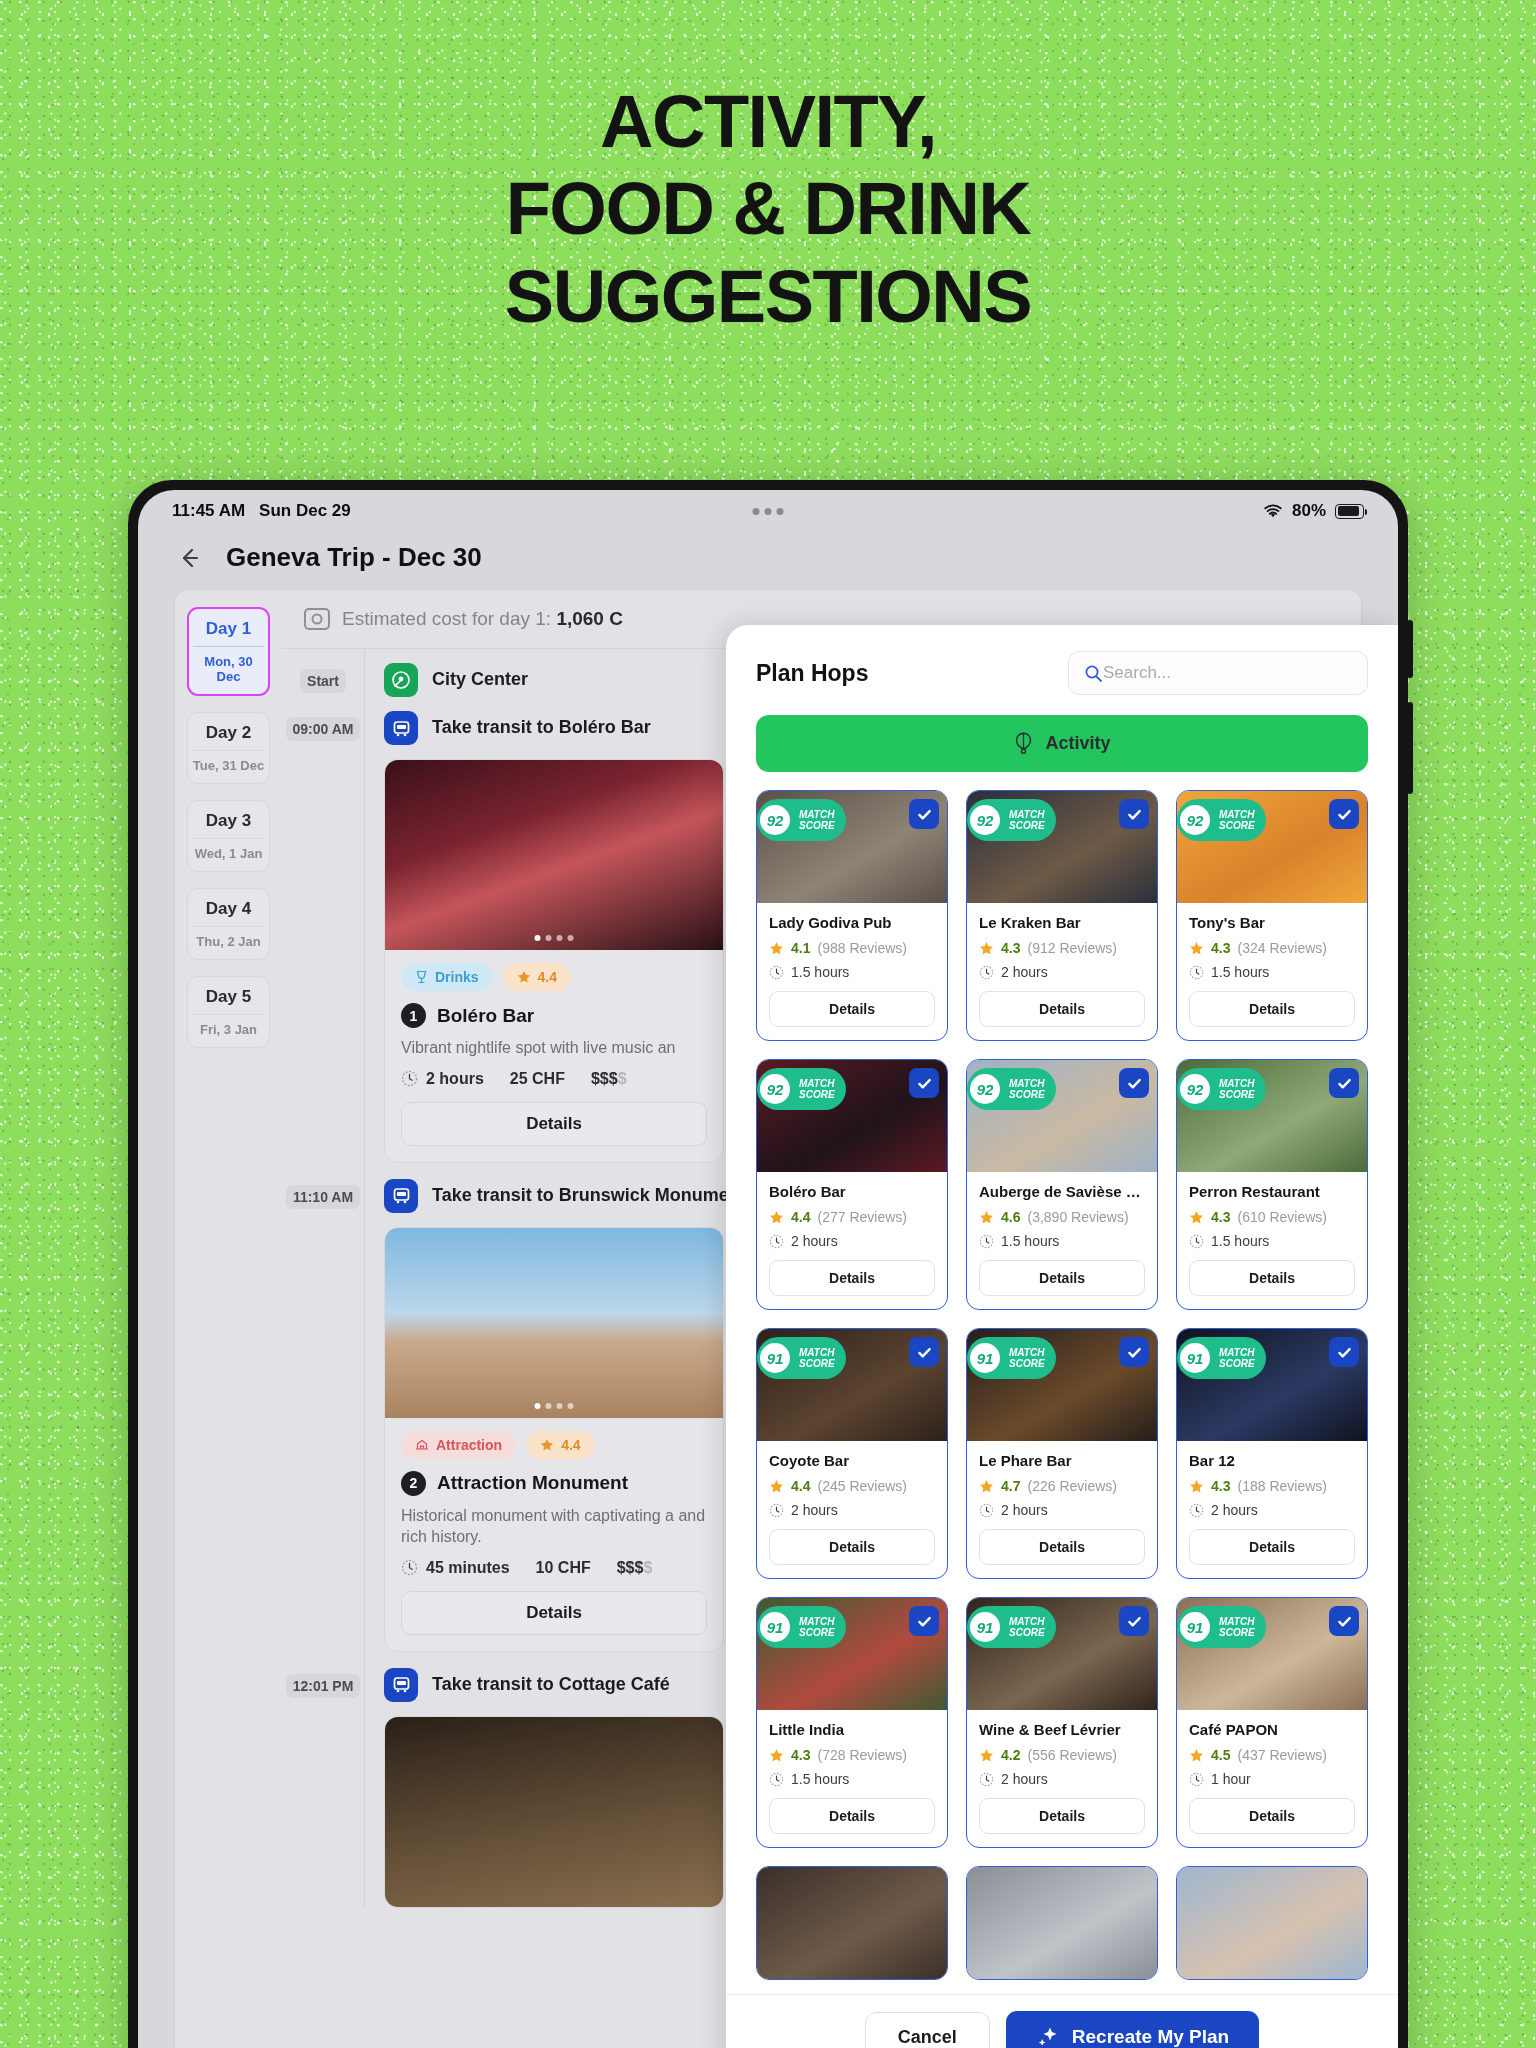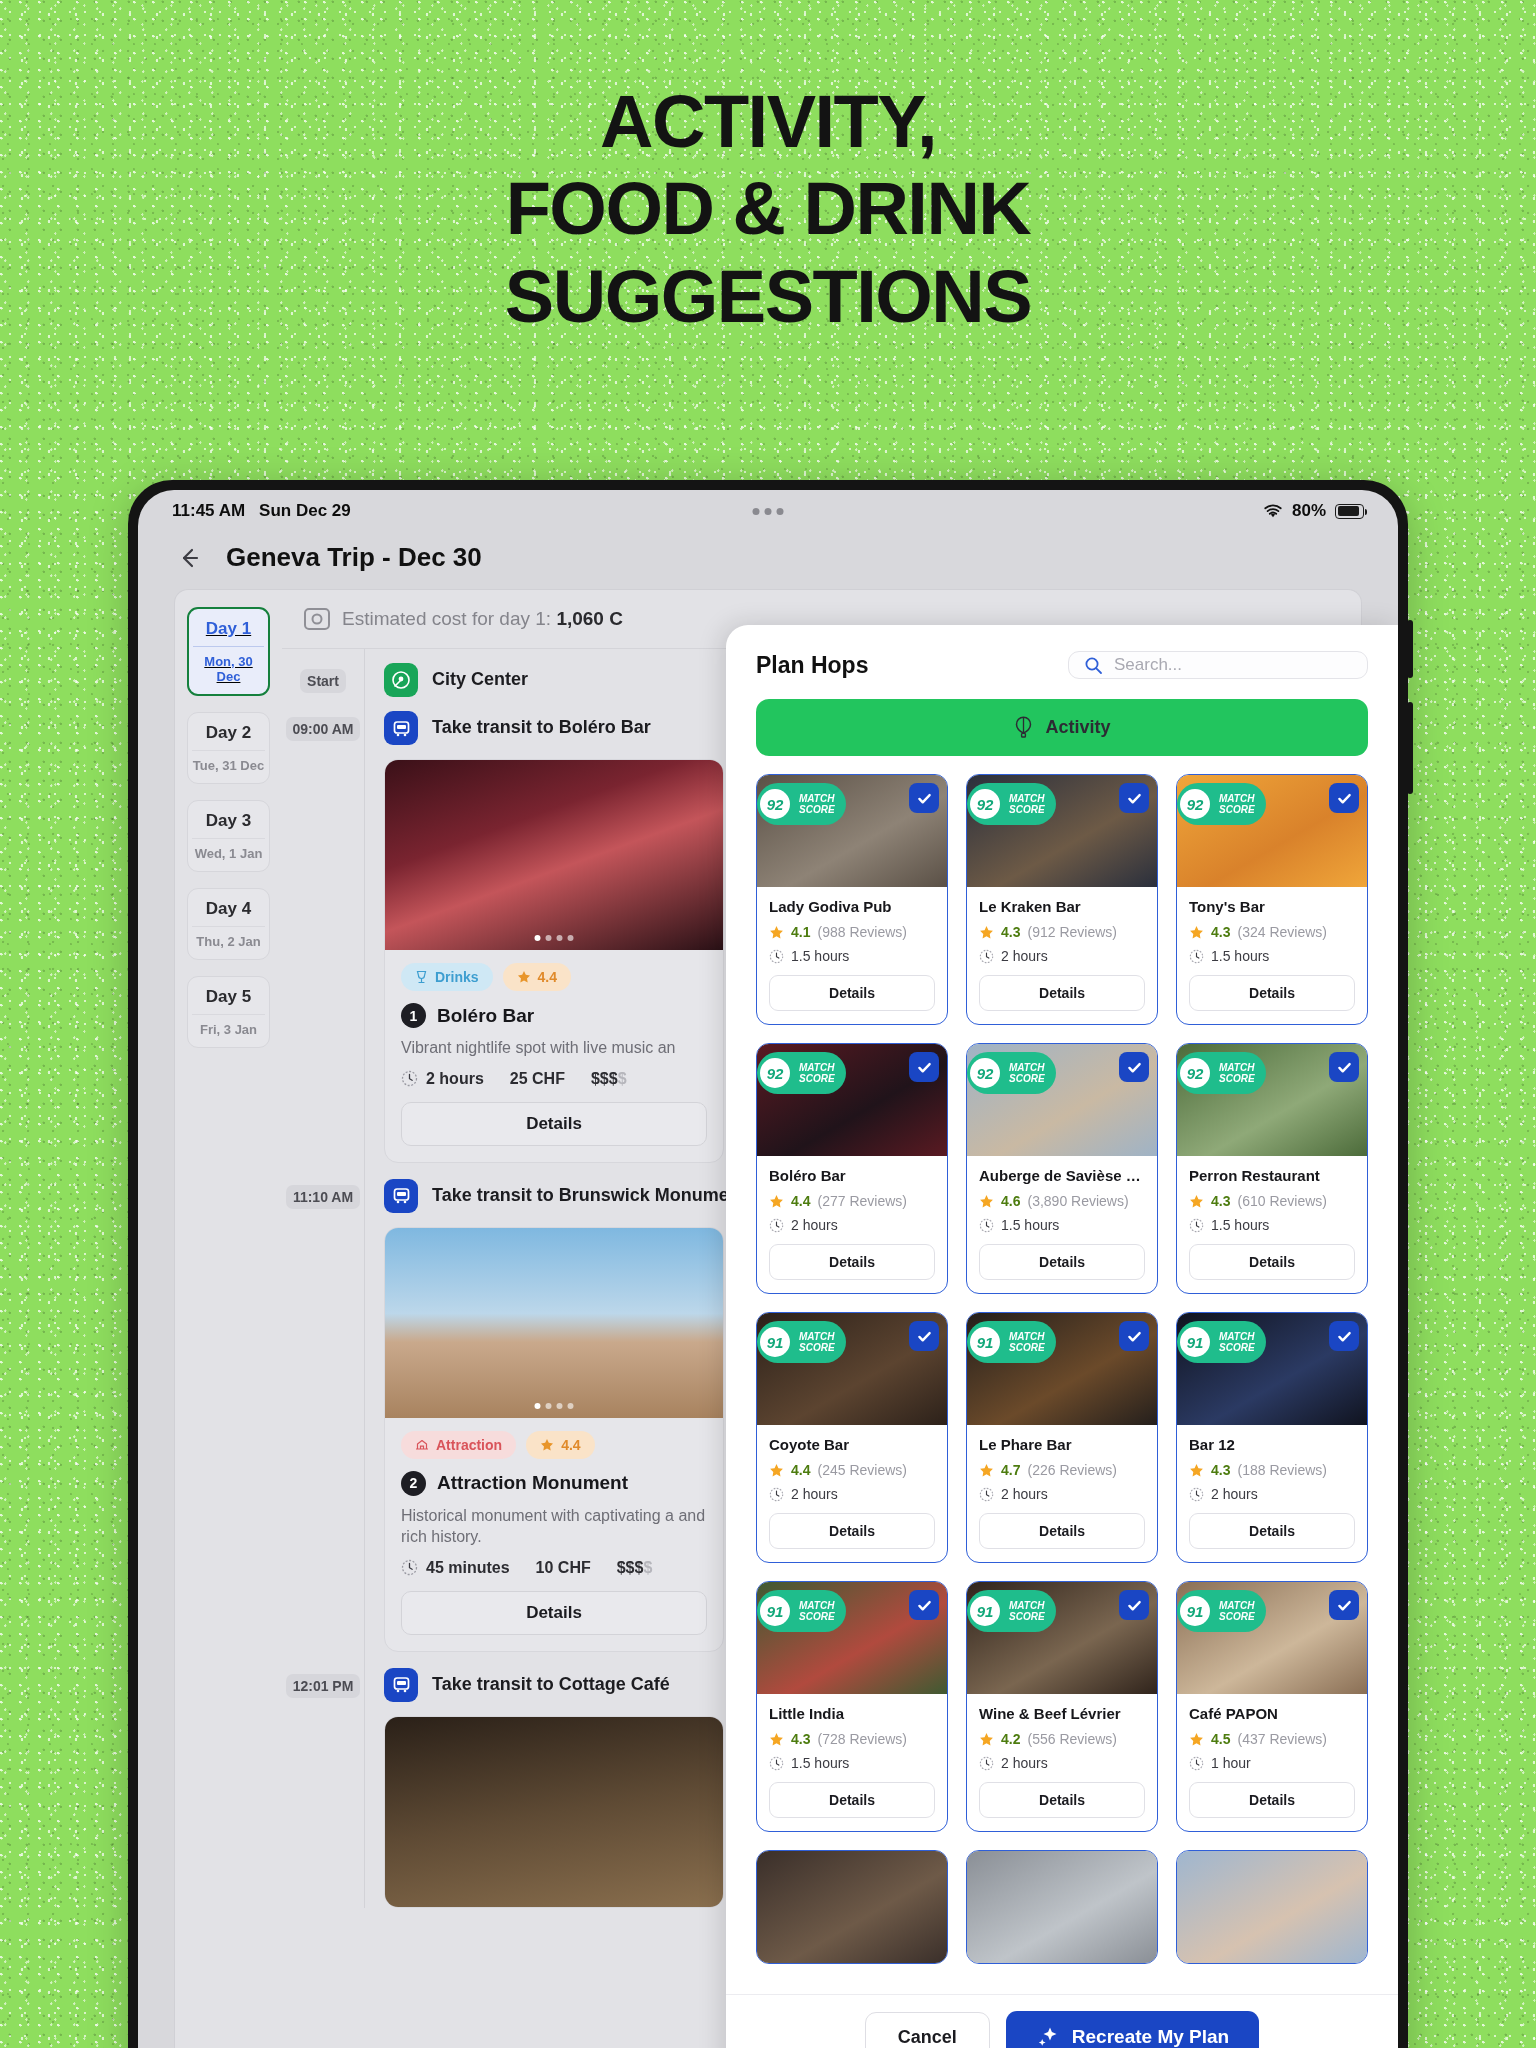--- a/index.html
+++ b/index.html
@@ -88,21 +88,21 @@
     width: 108px; flex: 0 0 108px;
     border: 1px solid #d0d0d5; border-right: none;
     border-radius: 14px 0 0 14px;
     background: #e2e2e6;
     padding: 17px 12px;
   }
   .day-chip {
     border: 1px solid #d6d6db; border-radius: 11px; background: #e6e6ea;
     padding: 10px 4px; margin-bottom: 16px; text-align: center;
   }
-  .day-chip.active { border: 2px solid #15803d; background: #e9edfa; text-decoration: underline; }
+  .day-chip.active { border: 2px solid #d946ef; background: #e9edfa; }
   .day-chip .dnum { font-size: 17px; font-weight: 700; color: #2b2b2f; }
   .day-chip.active .dnum { color: #2f5fd8; }
   .day-chip .ddate { font-size: 13px; font-weight: 600; color: #8a8a91; margin-top: 7px; border-top: 1px solid #d9d9de; padding-top: 7px; }
   .day-chip.active .ddate { color: #2f5fd8; border-top-color:#bcc9ee; }
 
   .timeline-col {
     flex: 1; border: 1px solid #d0d0d5; border-left: none; border-radius: 0 14px 14px 0;
     background: #e2e2e6; overflow: hidden; position: relative;
   }
   .cost-row { display: flex; align-items: center; gap: 12px; padding: 18px 22px; border-bottom: 1px solid #d4d4d9; }
@@ -150,23 +150,23 @@
     width: 672px;
     background: #fff;
     border-radius: 22px 0 0 0;
     box-shadow: -4px 0 26px rgba(0,0,0,.14);
     display: flex; flex-direction: column;
     z-index: 5;
   }
   .modal-head { display:flex; align-items:center; padding: 26px 30px 14px 30px; gap: 20px; }
   .modal-title { font-size: 23px; font-weight: 700; color: #111; }
   .search-box {
-    margin-left: auto; width: 300px; height: 28px;
+    margin-left: auto; width: 300px; height: 44px;
     border: 1px solid #e4e4e9; border-radius: 11px; background: #fdfdfe;
-    display: flex; align-items: center; gap: 11px; padding: 0 15px;
+    display: flex; align-items: center; padding: 0 15px;
   }
   .search-input { border: none; outline: none; background: transparent; font-size: 17px; color: #4a4a52; width: 100%; font-family: inherit; }
   .search-input::placeholder { color: #a9a9b2; }
 
   .tabs { margin: 6px 30px 0 30px; display:flex; background:#22c55e; border-radius: 13px; padding: 5px; flex-direction: column; }
   .tab { flex:1; display:flex; align-items:center; justify-content:center; gap:11px; padding: 12px 0; border-radius: 10px; font-size:18px; font-weight:700; color:#2c2c33; }
   .tab.active { background:#fff; color:#2f5fd8; box-shadow: 0 1px 3px rgba(0,0,0,.1); }
 
   .grid-wrap { flex:1; overflow:hidden; padding: 18px 30px 0 30px; }
   .grid { display:grid; grid-template-columns: repeat(3, 1fr); gap: 18px; }

